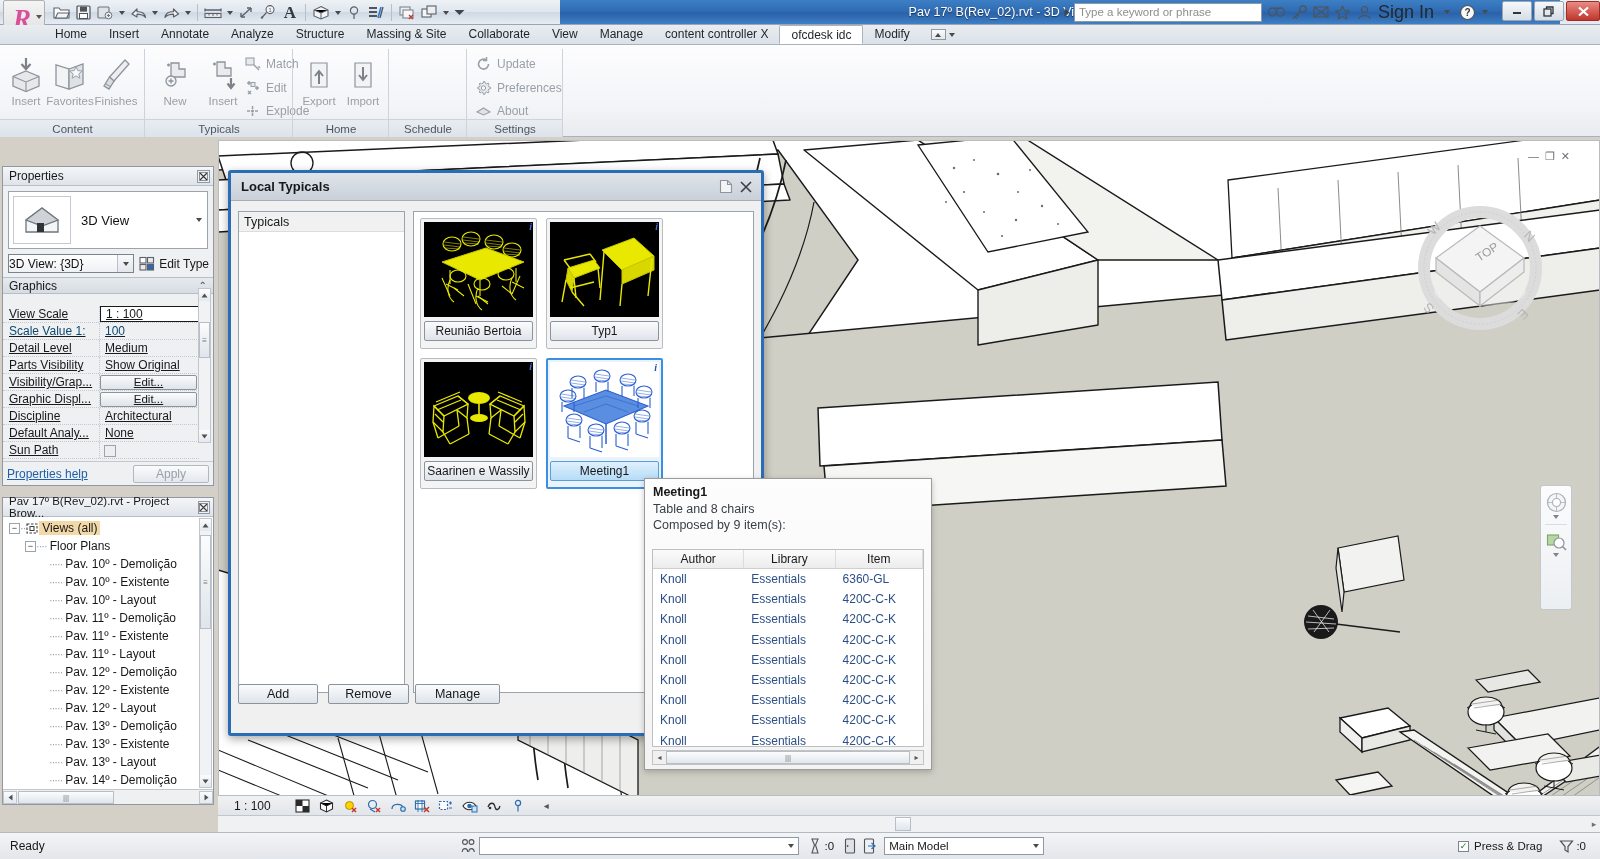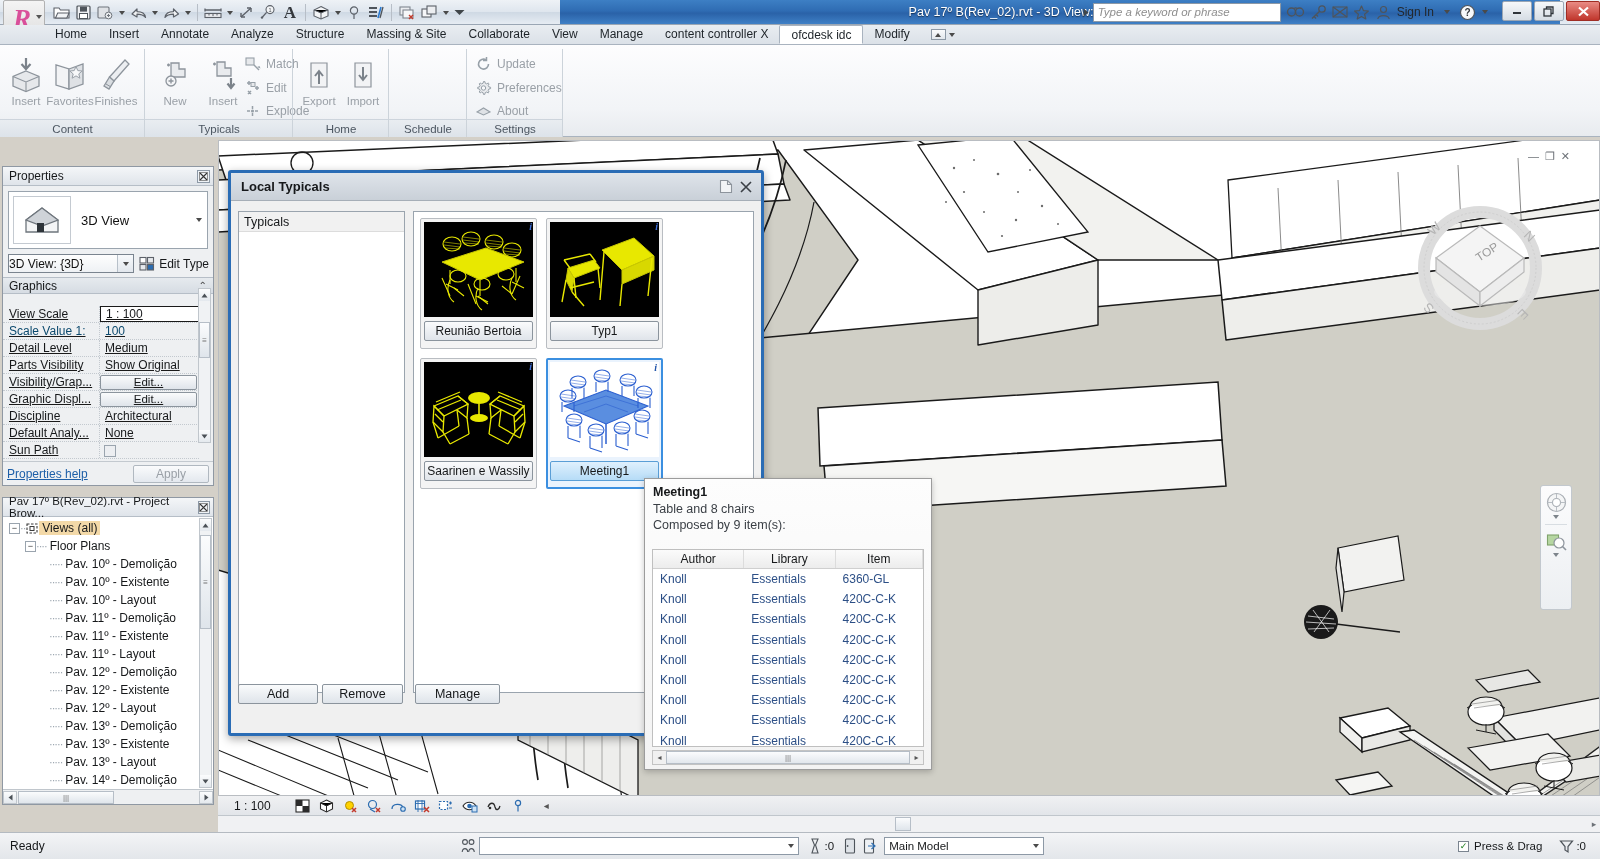--- a/index.html
+++ b/index.html
@@ -46,25 +46,25 @@
   }
   .qat{ position:absolute; left:50px; top:1px; height:23px; display:flex; align-items:center; }
   .qat .qi{ width:22px; height:22px; display:flex; align-items:center; justify-content:center; }
   .qat .dd{ width:11px; height:22px; display:flex; align-items:center; justify-content:center; }
   .qat .sep{ width:1px;height:17px;background:#b7bec7;margin:0 4px; }
   .caret-dn{ width:0;height:0;border-left:3px solid transparent;border-right:3px solid transparent;border-top:4px solid #4a4a4a; }
 
   .tb-right{ position:absolute; right:0; top:0; height:24px; display:flex; align-items:center; }
   .search-box{
     width:188px;height:19px;background:#fff;border:1px solid #8d99a6;
-    font-style:italic;color:#8e8e8e;font-size:11.5px;line-height:17px;padding-left:4px;
+    color:#8e8e8e;font-size:11.5px;line-height:17px;padding-left:4px;
     margin-right:4px;
   }
   .tb-ic{ width:22px;height:22px;display:flex;align-items:center;justify-content:center; }
-  .signin{ font-size:12px;color:#23282d;padding:0 4px 0 2px; }
+  .signin{ font-size:18px;color:#23282d;padding:0 4px 0 2px; }
   .wbtns{ display:flex; height:22px; margin-left:8px; }
   .wbtn{ width:30px;height:20px;display:flex;align-items:center;justify-content:center;
     background:linear-gradient(180deg,#f6f8fa,#d6dde5); border:1px solid #9aa6b4; border-radius:2px; margin-left:2px;}
   .wbtn.close{ background:linear-gradient(180deg,#e98b84,#c0362c); border-color:#9f2d24; color:#fff; width:34px;}
 
   
   .tabstrip{
     position:absolute; left:0; top:25px; width:1600px; height:20px;
     background:linear-gradient(180deg,#e9edf1,#dbe1e8);
     border-bottom:1px solid #a9b3bf; display:flex; align-items:flex-end; padding-left:44px;
@@ -1350,21 +1350,21 @@
               </svg>
             </div>
             <div class="cbtn">Meeting1</div>
           </div>
 
         </div>
       </div>
 
       <div class="dlg-foot">
         <div class="dbtn" style="left:7px; top:15px; width:80px;">Add</div>
-        <div class="dbtn" style="left:91px; top:15px; width:81px;">Remove</div>
+        <div class="dbtn" style="left:97px; top:15px; width:81px;">Remove</div>
         <div class="dbtn" style="left:184px; top:15px; width:85px;">Manage</div>
         <div class="dbtn" style="right:7px; top:15px; width:84px;">Insert</div>
       </div>
     </div>
   </div>
 
   <div class="tip">
     <div class="tt">Meeting1</div>
     <div class="ts">Table and 8 chairs</div>
     <div class="ts">Composed by 9 item(s):</div>

